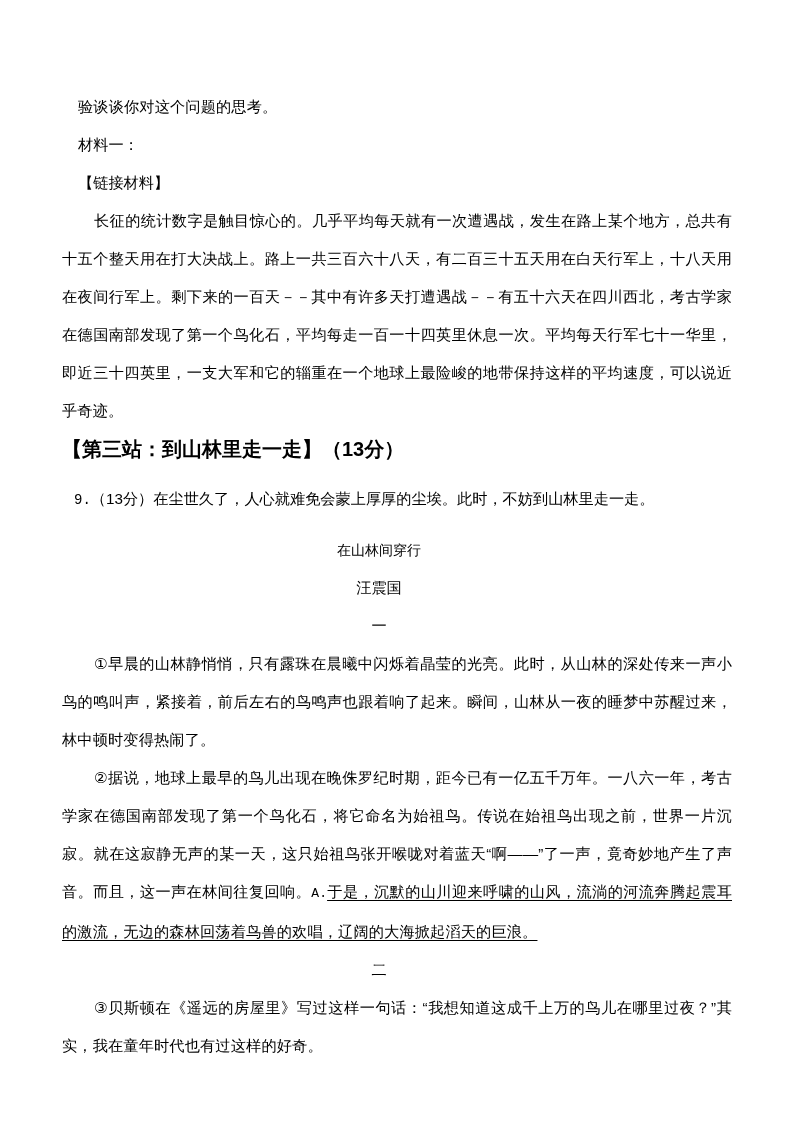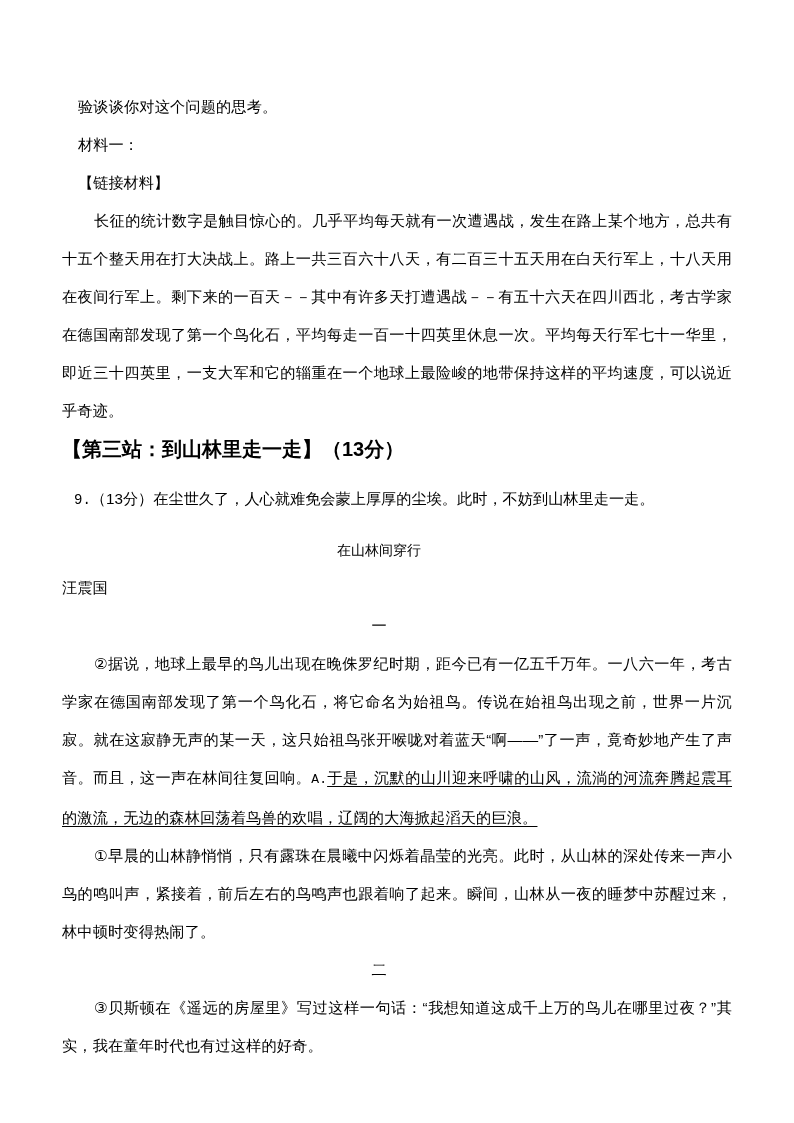--- a/index.html
+++ b/index.html
@@ -74,20 +74,21 @@
     line-height: 38px;
     margin: 0;
     text-align: center;
     text-indent: 0;
     padding-right: 36px;
   }
   .author-center {
     font-size: 15.2px;
     line-height: 38px;
     margin: 0;
+    text-align: center;
     text-indent: 0;
     padding-right: 36px;
   }
   .divider-center {
     font-size: 15.2px;
     line-height: 38px;
     margin: 0;
     text-align: center;
     text-indent: 0;
     padding-right: 36px;
@@ -121,22 +122,22 @@
     <p class="section-head">【第三站：到山林里走一走】（13分）</p>
 
     <p class="qline"><span class="qnum">9</span><span class="qnum">.</span><span>（13分）</span><span>在尘世久了，人心就难免会蒙上厚厚的尘埃。此时，不妨到山林里走一走。</span></p>
 
     <p class="title-center">在山林间穿行</p>
 
     <p class="author-center">汪震国</p>
 
     <p class="divider-center">一</p>
 
+    <p class="para indent2"><span>①</span><span>早晨的山林静悄悄，只有露珠在晨曦中闪烁着晶莹的光亮。此时，从山林的深处传来一声小鸟的鸣叫声，紧接着，前后左右的鸟鸣声也跟着响了起来。瞬间，山林从一夜的睡梦中苏醒过来，林中顿时变得热闹了。</span></p>
+
     <p class="para indent2"><span>②</span><span>据说，地球上最早的鸟儿出现在晚侏罗纪时期，距今已有一亿五千万年。一八六一年，考古学家在德国南部发现了第一个鸟化石，将它命名为始祖鸟。传说在始祖鸟出现之前，世界一片沉寂。就在这寂静无声的某一天，这只始祖鸟张开喉咙对着蓝天“啊——”了一声，竟奇妙地产生了声音。而且，这一声在林间往复回响。</span><span class="marker">A.</span><span class="underlined">于是，沉默的山川迎来呼啸的山风，流淌的河流奔腾起震耳的激流，无边的森林回荡着鸟兽的欢唱，辽阔的大海掀起滔天的巨浪。 </span></p>
-
-    <p class="para indent2"><span>①</span><span>早晨的山林静悄悄，只有露珠在晨曦中闪烁着晶莹的光亮。此时，从山林的深处传来一声小鸟的鸣叫声，紧接着，前后左右的鸟鸣声也跟着响了起来。瞬间，山林从一夜的睡梦中苏醒过来，林中顿时变得热闹了。</span></p>
 
     <p class="divider-center">二</p>
 
     <p class="para indent2"><span>③</span><span>贝斯顿在《遥远的房屋里》写过这样一句话：“我想知道这成千上万的鸟儿在哪里过夜？”其实，我在童年时代也有过这样的好奇。</span></p>
 
   </div>
 </div>
 
 </body></html>

